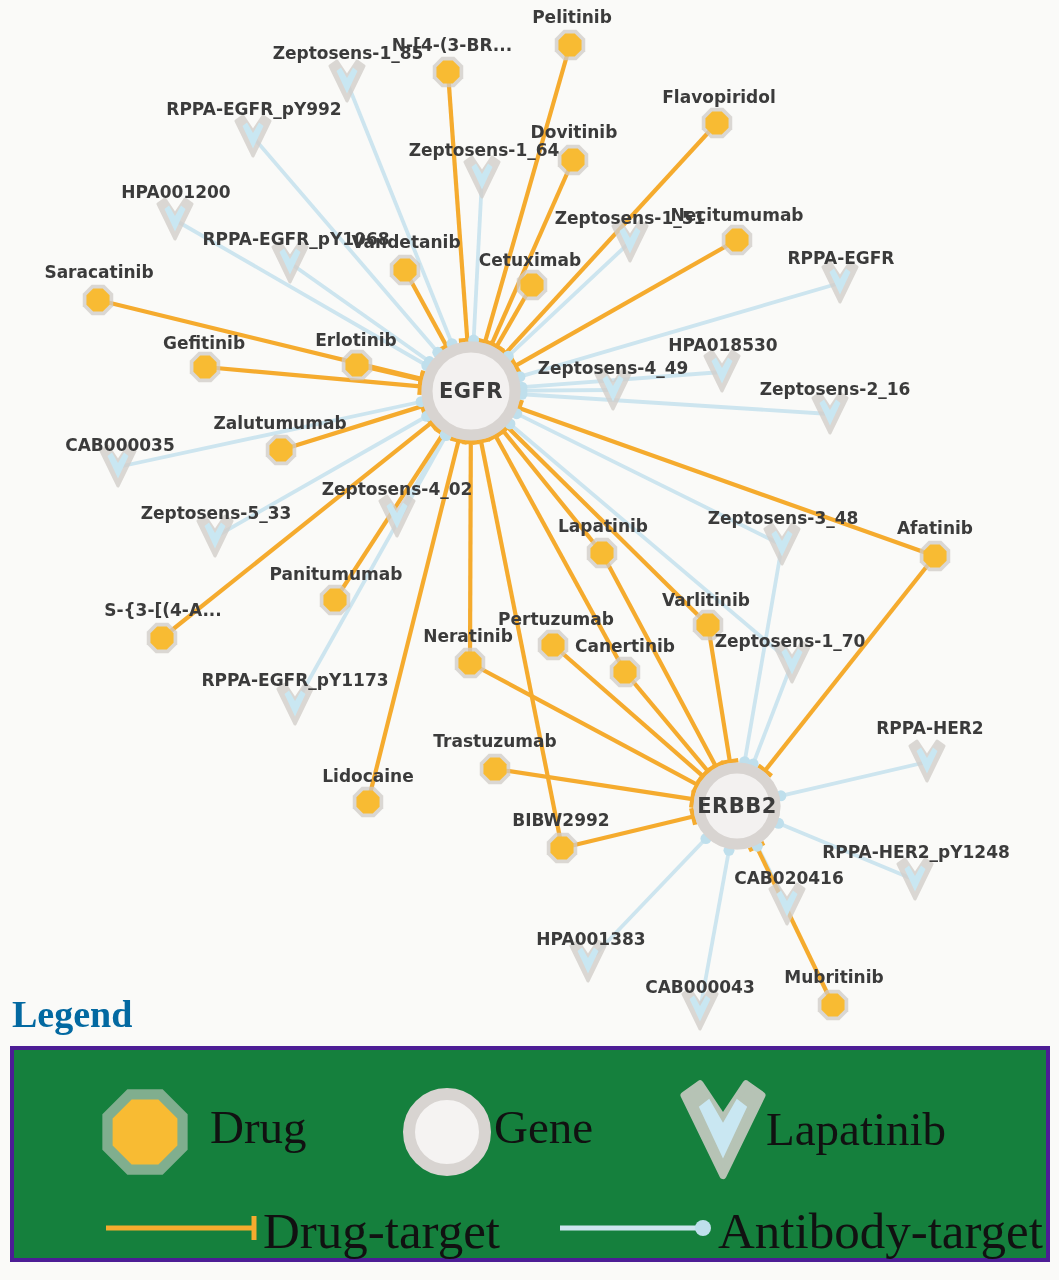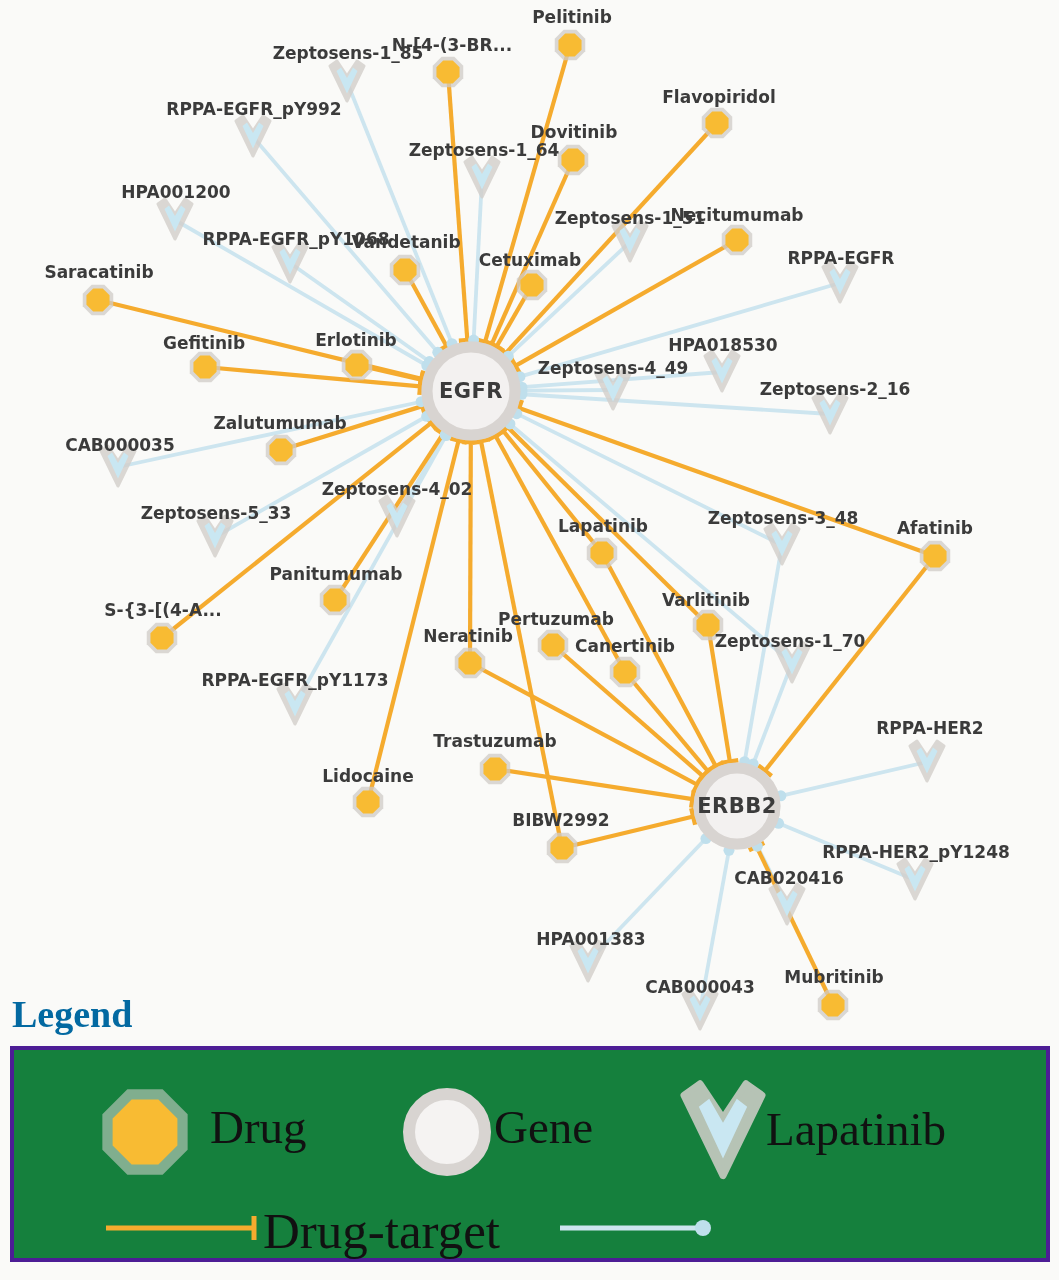--- a/index.html
+++ b/index.html
@@ -399,15 +399,16 @@
     <svg class="lg-icon" style="left:88px;top:162px" width="170" height="32" viewBox="0 0 170 32">
       <line x1="4" y1="16" x2="152" y2="16" stroke="#F5AB2E" stroke-width="5"></line>
       <line x1="152" y1="4" x2="152" y2="28" stroke="#F5AB2E" stroke-width="5"></line>
     </svg>
     <span class="lg-edge-label" style="left:249px;top:152px">Drug-target</span>
 
     <svg class="lg-icon" style="left:542px;top:162px" width="160" height="32" viewBox="0 0 160 32">
       <line x1="4" y1="16" x2="145" y2="16" stroke="#CDE5EF" stroke-width="5"></line>
       <circle cx="147" cy="16" r="8" fill="#BFDFEC"></circle>
     </svg>
+    <span class="lg-edge-label" style="left:704px;top:152px">Antibody-target</span>
 
   </div>
 </div>
 
 </body></html>

